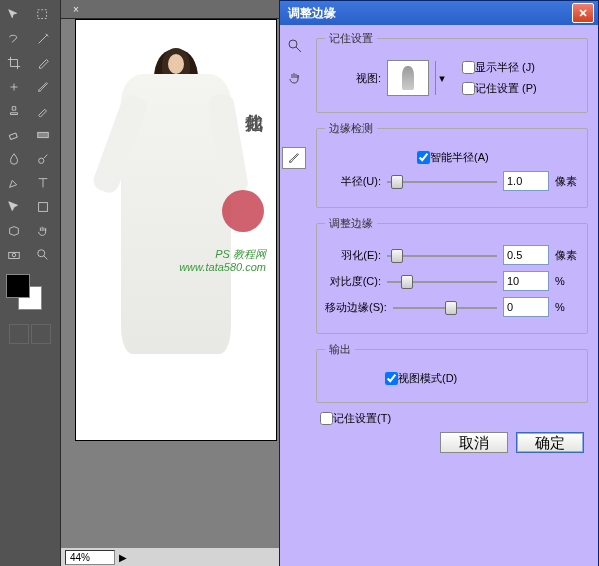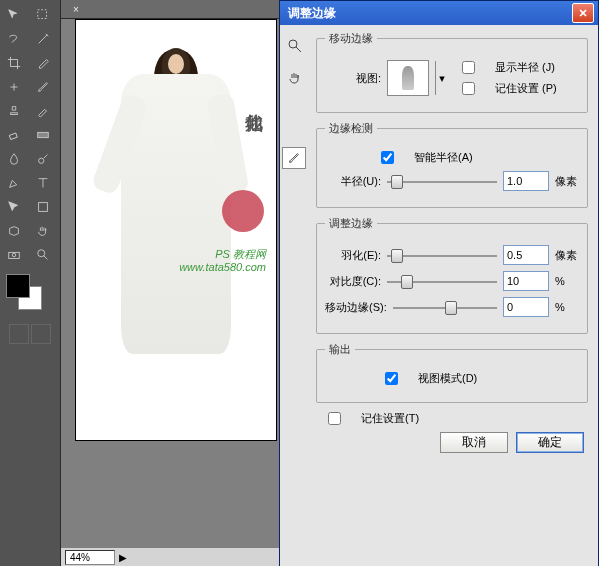--- a/index.html
+++ b/index.html
@@ -24,47 +24,47 @@
 .hair{position:absolute;top:20px;left:50%;transform:translateX(-50%);width:44px;height:70px;background:#2a1a10;border-radius:40% 40% 30% 30%;z-index:-1}
 .body{width:110px;height:280px;background:linear-gradient(180deg,#f4f4f0,#e8e8e4);position:relative;margin-top:-8px;border-radius:20% 20% 10% 10%/10%}
 .arm{position:absolute;width:26px;height:100px;background:#f0f0ec;top:20px;border-radius:10px}
 .arm.l{left:-14px;transform:rotate(20deg)}
 .arm.r{right:-10px;transform:rotate(-10deg)}
 .chin-text{position:absolute;top:80px;right:10px;color:#555;font-family:KaiTi,serif;font-size:18px;writing-mode:vertical-rl}
 .stamp{position:absolute;top:170px;right:12px;width:42px;height:42px;background:#c4394a;border-radius:50%;opacity:.8}
 .url{position:absolute;top:228px;right:10px;color:#3a9a3a;font-size:11px;font-style:italic;text-align:right;line-height:13px}
 .zoom-bar{position:absolute;bottom:0;left:0;right:0;height:18px;background:#d4d4d4;display:flex;align-items:center;padding:0 4px;font-size:10px;color:#000}
 .zoom-in{background:#fff;border:1px inset #888;padding:1px 4px;width:40px}
-.dialog{position:absolute;top:0;right:0;width:318px;height:565px;background:#e5e5e5;border:1px solid #0a246a;display:flex;flex-direction:column}
+.dialog{position:absolute;top:0;right:0;width:318px;height:565px;background:#c4b5fd;border:1px solid #0a246a;display:flex;flex-direction:column}
 .titlebar{height:24px;background:linear-gradient(180deg,#3b77dd,#2a5fc9);color:#fff;display:flex;align-items:center;padding:0 4px 0 8px;font-size:12px;font-weight:bold}
 .titlebar .spacer{flex:1}
 .close-btn{width:20px;height:18px;background:linear-gradient(180deg,#f08070,#d04020);border:1px solid #fff;border-radius:2px;display:flex;align-items:center;justify-content:center;color:#fff;font-size:11px;cursor:pointer}
 .dlg-body{flex:1;padding:6px 10px 6px 4px;overflow:hidden}
 .left-tools{position:absolute;left:6px;top:36px;display:flex;flex-direction:column;gap:14px}
 .lt{width:18px;height:18px;display:flex;align-items:center;justify-content:center}
 .lt svg{width:16px;height:16px;stroke:#444;fill:none}
 .brush-box{position:absolute;left:2px;top:146px;width:22px;height:20px;border:1px solid #888;background:#fff;display:flex;align-items:center;justify-content:center}
 .brush-box svg{width:14px;height:14px;stroke:#333}
 .content{margin-left:32px}
 fieldset{border:1px solid #aaa;border-radius:2px;margin:0 0 8px 0;padding:8px 8px 10px 8px}
 legend{padding:0 4px;color:#333}
 .row{display:flex;align-items:center;gap:6px;margin:6px 0}
 .row label{min-width:56px;text-align:right}
 .thumb{width:40px;height:34px;background:#fff;border:1px solid #888;display:flex;align-items:center;justify-content:center;position:relative}
 .thumb-inner{width:12px;height:24px;background:linear-gradient(180deg,#999,#ccc);border-radius:40% 40% 10% 10%}
 .thumb-menu{width:12px;height:34px;border-left:1px solid #888;display:flex;align-items:center;justify-content:center}
-.chk{display:flex;align-items:center;gap:20px}
+.chk{display:flex;align-items:center;gap:0}
 .chk input{margin:0}
 .slider{flex:1;height:14px;position:relative;display:flex;align-items:center}
 .slider-track{position:absolute;left:0;right:0;top:50%;height:2px;background:#999}
 .slider-thumb{position:absolute;top:1px;width:10px;height:12px;background:linear-gradient(180deg,#f8f8f8,#ccc);border:1px solid #666;border-radius:2px}
 .numbox{width:38px;height:16px;border:1px solid #7a9ac9;background:#fff;padding:1px 3px;font-size:11px}
 .sel{height:19px;border:1px solid #7a9ac9;background:#fff;font-size:11px;padding:0 2px}
 .btns{display:flex;justify-content:flex-end;gap:8px;margin-top:6px;padding-right:4px}
-.btn{min-width:68px;height:21px;border:1px solid #888;background:linear-gradient(180deg,#fff,#e4e4e0);font-size:12px;cursor:pointer}
+.btn{min-width:68px;height:21px;border:1px solid #888;background:linear-gradient(180deg,#fff,#e4e4e0);font-size:15px;cursor:pointer}
 .btn.def{border:1px solid #3a6ac0;box-shadow:0 0 0 1px #8ab0e8 inset}
 .unit{min-width:24px}
 </style>
 </head>
 <body>
 
 <div class="app">
   <div class="toolbar">
     <div class="tool-grid">
       <div class="tool-cell">
@@ -242,21 +242,21 @@
           </div>
       </div>
       <div class="brush-box">
           <svg viewBox="0 0 16 16" fill="none">
             <path d="M3 13c0-3 2-3 3-4l6-6 1 1-6 6c-1 1-1 3-4 3z"></path>
           </svg>
         </div>
 
       <div class="content">
         <fieldset>
-          <legend>移动边缘</legend>
+          <legend>记住设置</legend>
           <div class="row">
             <label>视图:</label>
             <div class="thumb">
                 <div class="thumb-inner"></div>
               </div>
             <div class="thumb-menu">▾</div>
             <div style="display:flex;flex-direction:column;gap:6px;margin-left:8px">
               <label class="chk">
                   <input type="checkbox" style="">
                   <span>显示半径 (J)</span>
@@ -264,21 +264,21 @@
               <label class="chk">
                   <input type="checkbox" style="">
                   <span>记住设置 (P)</span>
                 </label>
             </div>
           </div>
         </fieldset>
 
         <fieldset>
           <legend>边缘检测</legend>
-          <div class="row" style="margin-left:56px">
+          <div class="row" style="margin-left:92px">
             <label class="chk">
                 <input type="checkbox" checked="" style="">
                 <span>智能半径(A)</span>
               </label>
           </div>
           <div class="row">
             <label>半径(U):</label>
             <div class="slider">
                 <div class="slider-track"></div>
                 <div class="slider-thumb" style="left:4px"></div>
@@ -322,21 +322,21 @@
         <fieldset>
           <legend>输出</legend>
           <div class="row" style="margin-left:60px">
             <label class="chk">
                 <input type="checkbox" checked="" style="">
                 <span>视图模式(D)</span>
               </label>
           </div>
         </fieldset>
 
-        <div class="row" style="margin-left:12px">
+        <div class="row" style="margin-left:4px">
           <label class="chk">
               <input type="checkbox" style="">
               <span>记住设置(T)</span>
             </label>
         </div>
 
         <div class="btns">
           <button class="btn">取消</button>
           <button class="btn def">确定</button>
         </div>

